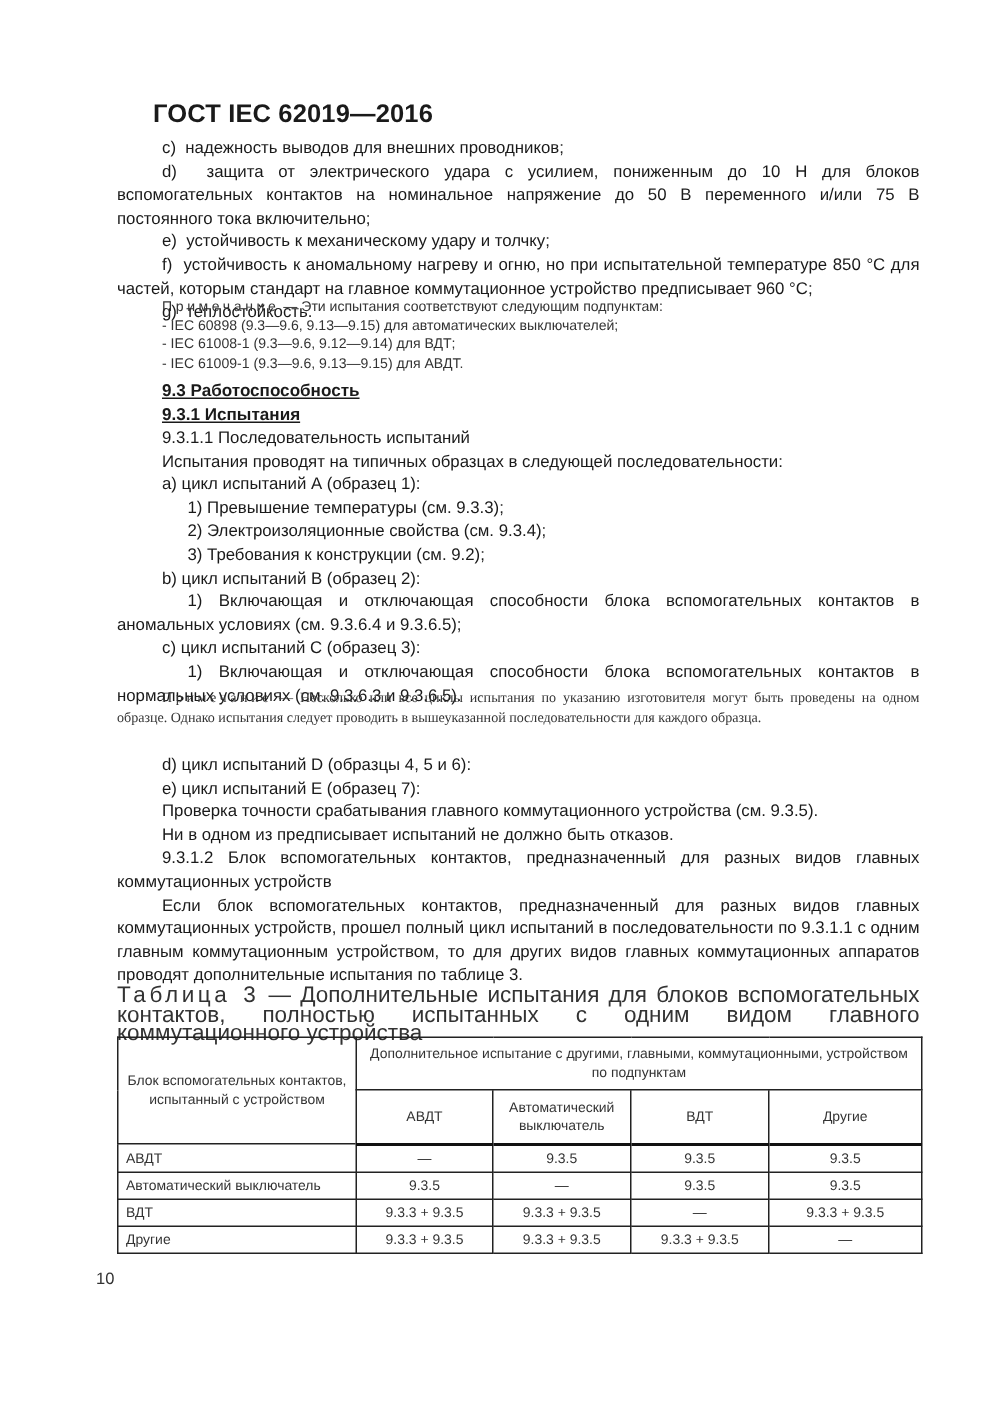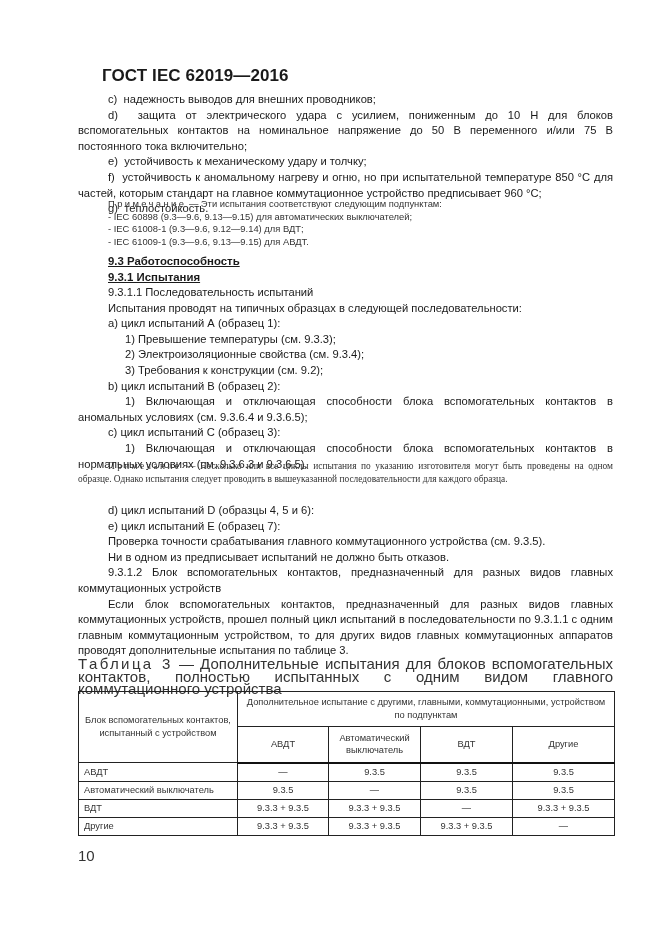--- a/index.html
+++ b/index.html
@@ -25,21 +25,21 @@
     border-collapse: collapse; width: 537px; font-size: 9.3px; color: #333;
   }
   table.t3 td {
     border: 1px solid #222; text-align: center; vertical-align: middle;
     padding: 0 4px; height: 17px;
   }
   table.t3 td.rowlabel { text-align: left; padding-left: 5px; }
   table.t3 tr.head-last td { border-bottom: 2.5px solid #111; }
   table.t3 { border: 1.5px solid #111; }
   .caption { font-size: 15px; line-height: 12.5px; color: #333; text-align: justify; }
-  .pagenum { position: absolute; left: 78px; top: 847px; font-size: 15px; color: #333; }
+  .pagenum { position: absolute; left: 64px; top: 847px; font-size: 11px; color: #333; }
 </style>
 </head>
 <body>
 
 <div class="header">ГОСТ IEC 62019—2016</div>
 
 <div class="block body-text" style="top:92px;">
   <p class="p ind1"><span>c)</span>&nbsp; <span>надежность выводов для внешних проводников;</span></p>
   <p class="p ind1"><span>d)</span>&nbsp; <span>защита от электрического удара с усилием, пониженным до 10 Н для блоков вспомогательных контактов на номинальное напряжение до 50 В переменного и/или 75 В постоянного тока включительно;</span></p>
   <p class="p ind1"><span>e)</span>&nbsp; <span>устойчивость к механическому удару и толчку;</span></p>

